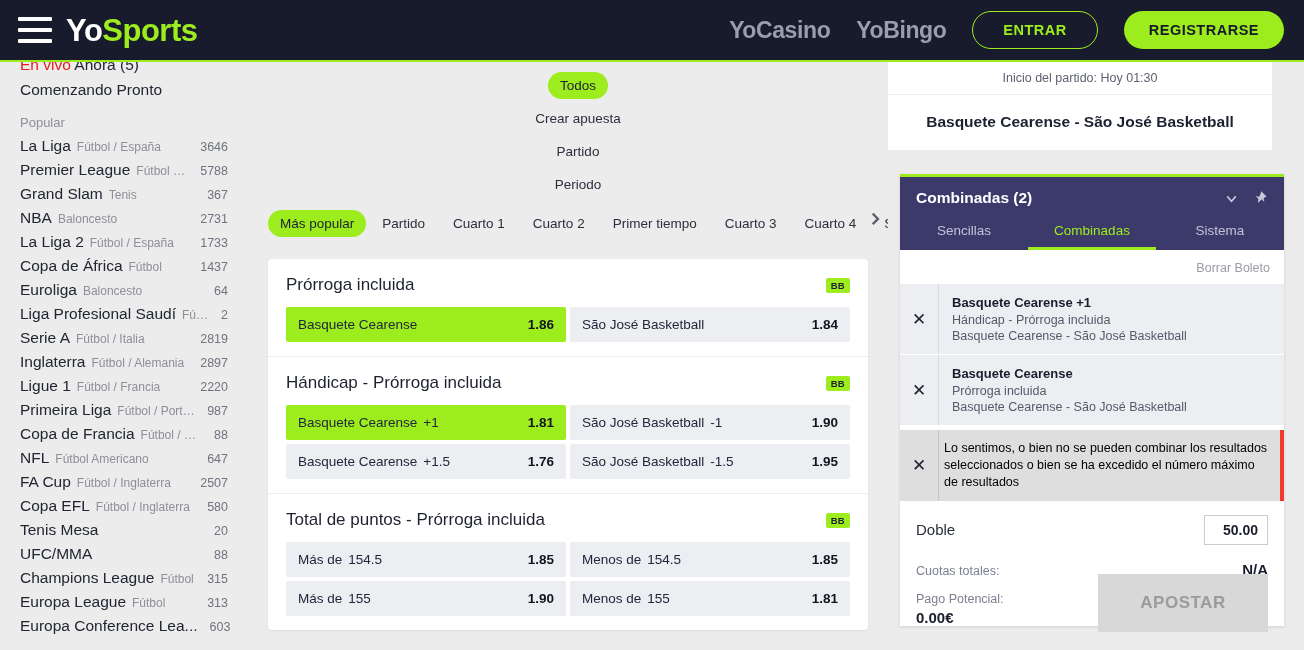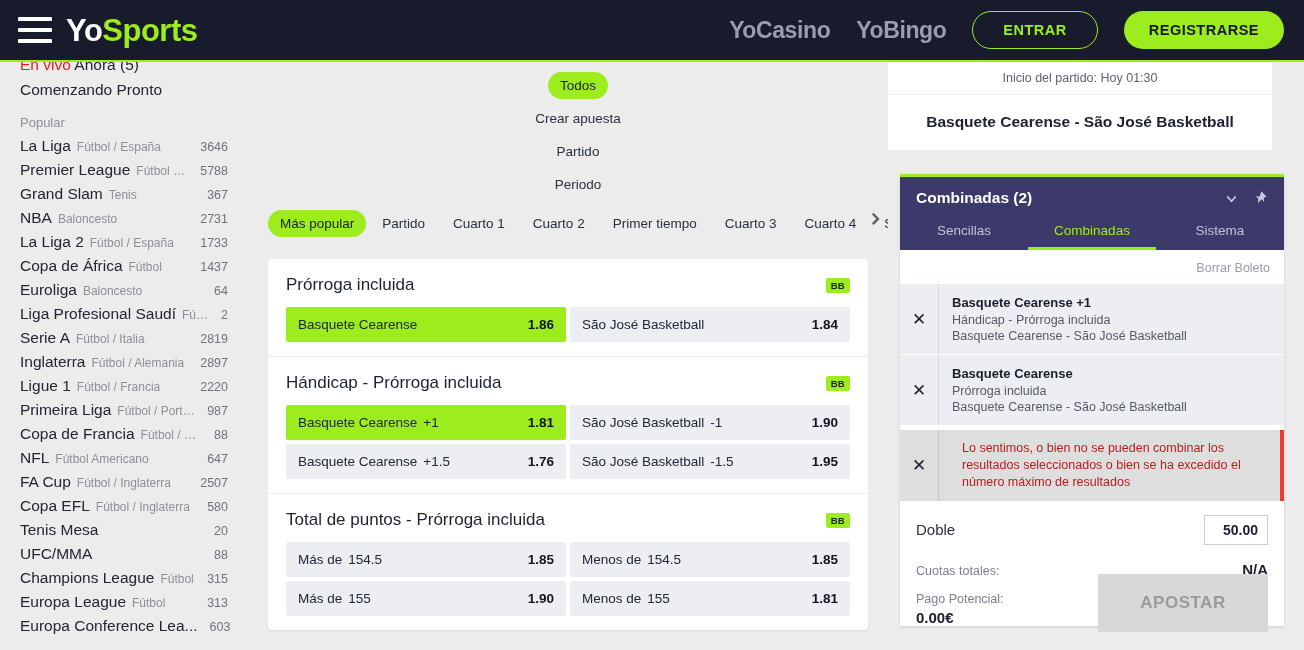--- a/index.html
+++ b/index.html
@@ -117,22 +117,22 @@
   .pick-x { width: 38px; display: flex; align-items: center; justify-content: center;
     cursor: pointer; color: #1f2330; font-size: 17px; }
   .pick-body { flex: 1; border-left: 1px solid #d9dbe0; padding: 11px 12px 11px 13px; }
   .pick-sel { font-size: 13px; font-weight: bold; color: #1a1e2c; }
   .pick-mkt { font-size: 12.5px; color: #565a68; margin-top: 3px; }
   .pick-evt { font-size: 12.5px; color: #565a68; margin-top: 2px; }
 
   .alert { display: flex; background: #dedede; border-right: 4px solid #f03a2e; margin-top: 4px; }
   .alert-x { width: 38px; display: flex; align-items: center; justify-content: center;
     cursor: pointer; color: #1f2330; font-size: 17px; }
-  .alert-body { flex: 1; border-left: 1px solid #c6c6c6; padding: 10px 12px 10px 23px;
-    font-size: 12.5px; color: #b91c1c; line-height: 1.35; }
+  .alert-body { flex: 1; border-left: 1px solid #c6c6c6; padding: 10px 12px 10px 5px;
+    font-size: 12.5px; color: #000000; line-height: 1.35; }
 
   .stake-row { display: flex; align-items: center; padding: 14px 16px 10px 16px; background: #fff; }
   .stake-label { font-size: 15px; color: #2a2e3c; }
   .stake-input { margin-left: auto; width: 64px; border: 1px solid #c9ccd3; background: #fff;
     text-align: right; font-size: 14px; font-weight: bold; color: #1a1e2c;
     padding: 6px 9px; font-family: inherit; }
   .totals { position: relative; padding: 6px 16px 0 16px; background: #fff; }
   .tot-row { display: flex; align-items: baseline; }
   .tot-lbl { font-size: 12.5px; color: #7c8090; }
   .tot-val { margin-left: auto; font-size: 15px; font-weight: bold; color: #1a1e2c; }

